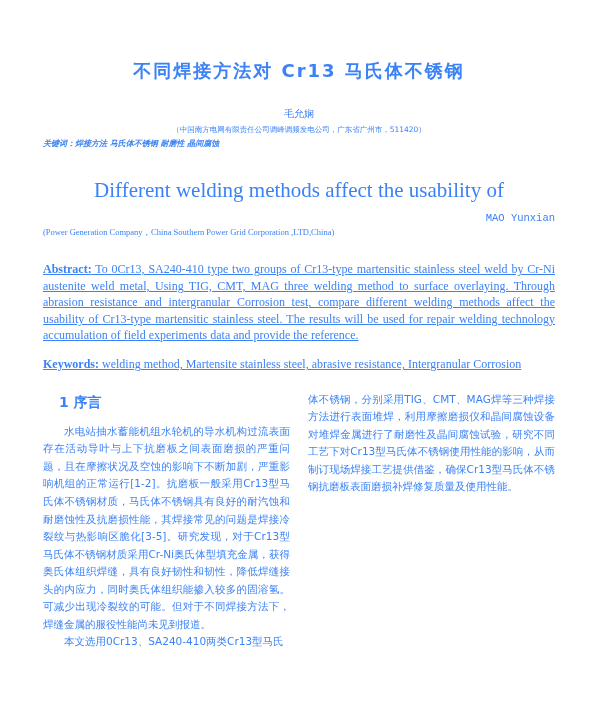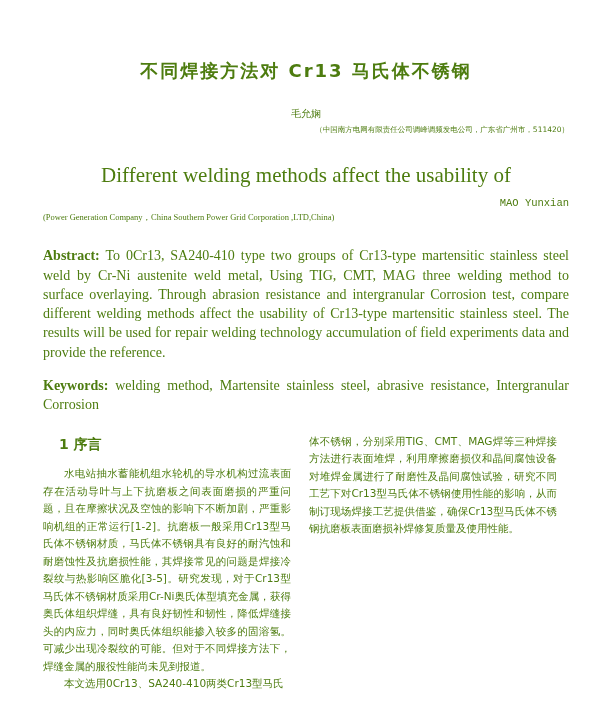--- a/index.html
+++ b/index.html
@@ -5,44 +5,44 @@
   html, body {
     margin: 0;
     padding: 0;
     background: #ffffff;
   }
   .page {
     position: relative;
     width: 600px;
     height: 715px;
     background: #ffffff;
-    color: #4d7c0f;
+    color: #3b82f6;
     box-sizing: border-box;
-    padding: 52px 31px 0 43px;
+    padding: 52px 45px 0 43px;
     overflow: hidden;
     font-family: "DejaVu Sans", sans-serif;
   }
 
   
   .title-cn {
     text-align: center;
     font-size: 18px;
     font-weight: bold;
     line-height: 2.15;
     letter-spacing: 2px;
   }
 
   
   .author-cn {
     text-align: center;
     font-size: 10px;
     margin-top: 16px;
   }
   .affil-cn {
-    text-align: right;
+    text-align: center;
     font-size: 7.5px;
     margin-top: 4px;
   }
 
   
   .abstract-cn, .keywords-cn {
     font-size: 8px;
     font-weight: bold;
     font-style: italic;
     text-align: justify;
@@ -68,23 +68,24 @@
   .affil-en {
     text-align: left;
     font-family: "Liberation Serif", serif;
     font-size: 8.5px;
     margin-top: 3px;
   }
 
   
   .abstract-en, .keywords-en {
     font-family: "Liberation Serif", serif;
-    font-size: 14px;
+    font-size: 12px;
     text-align: justify;
     line-height: 1.38;
+    text-decoration: underline;
   }
   .abstract-en { margin-top: 22px; }
   .keywords-en { margin-top: 3px; }
   .label-bold { font-weight: bold; }
 
   
   .body-columns {
     display: flex;
     gap: 18px;
     margin-top: 18px;
@@ -110,20 +111,21 @@
 <div class="page">
 
   <div class="title-cn">
     <div>不同焊接方法对 Cr13 马氏体不锈钢</div>
   </div>
 
   <div class="author-cn">毛允娴</div>
   <div class="affil-cn">（中国南方电网有限责任公司调峰调频发电公司，广东省广州市，511420）</div>
 
 
+  <p class="keywords-cn"><span>关键词：</span><span>焊接方法  马氏体不锈钢  耐磨性  晶间腐蚀</span></p>
 
   <div class="title-en">
     <div>Different welding methods affect the usability of</div>
   </div>
 
   <div class="author-en">MAO Yunxian</div>
   <div class="affil-en">(Power Generation Company，China Southern Power Grid Corporation ,LTD,China)</div>
 
   <p class="abstract-en"><span class="label-bold">Abstract:</span><span> To 0Cr13, SA240-410 type two groups of Cr13-type martensitic stainless steel weld by Cr-Ni austenite weld metal, Using TIG, CMT, MAG three welding method to surface overlaying. Through abrasion resistance and intergranular Corrosion test, compare different welding methods affect the usability of Cr13-type martensitic stainless steel. The results will be used for repair welding technology accumulation of field experiments data and provide the reference.</span></p>
 

